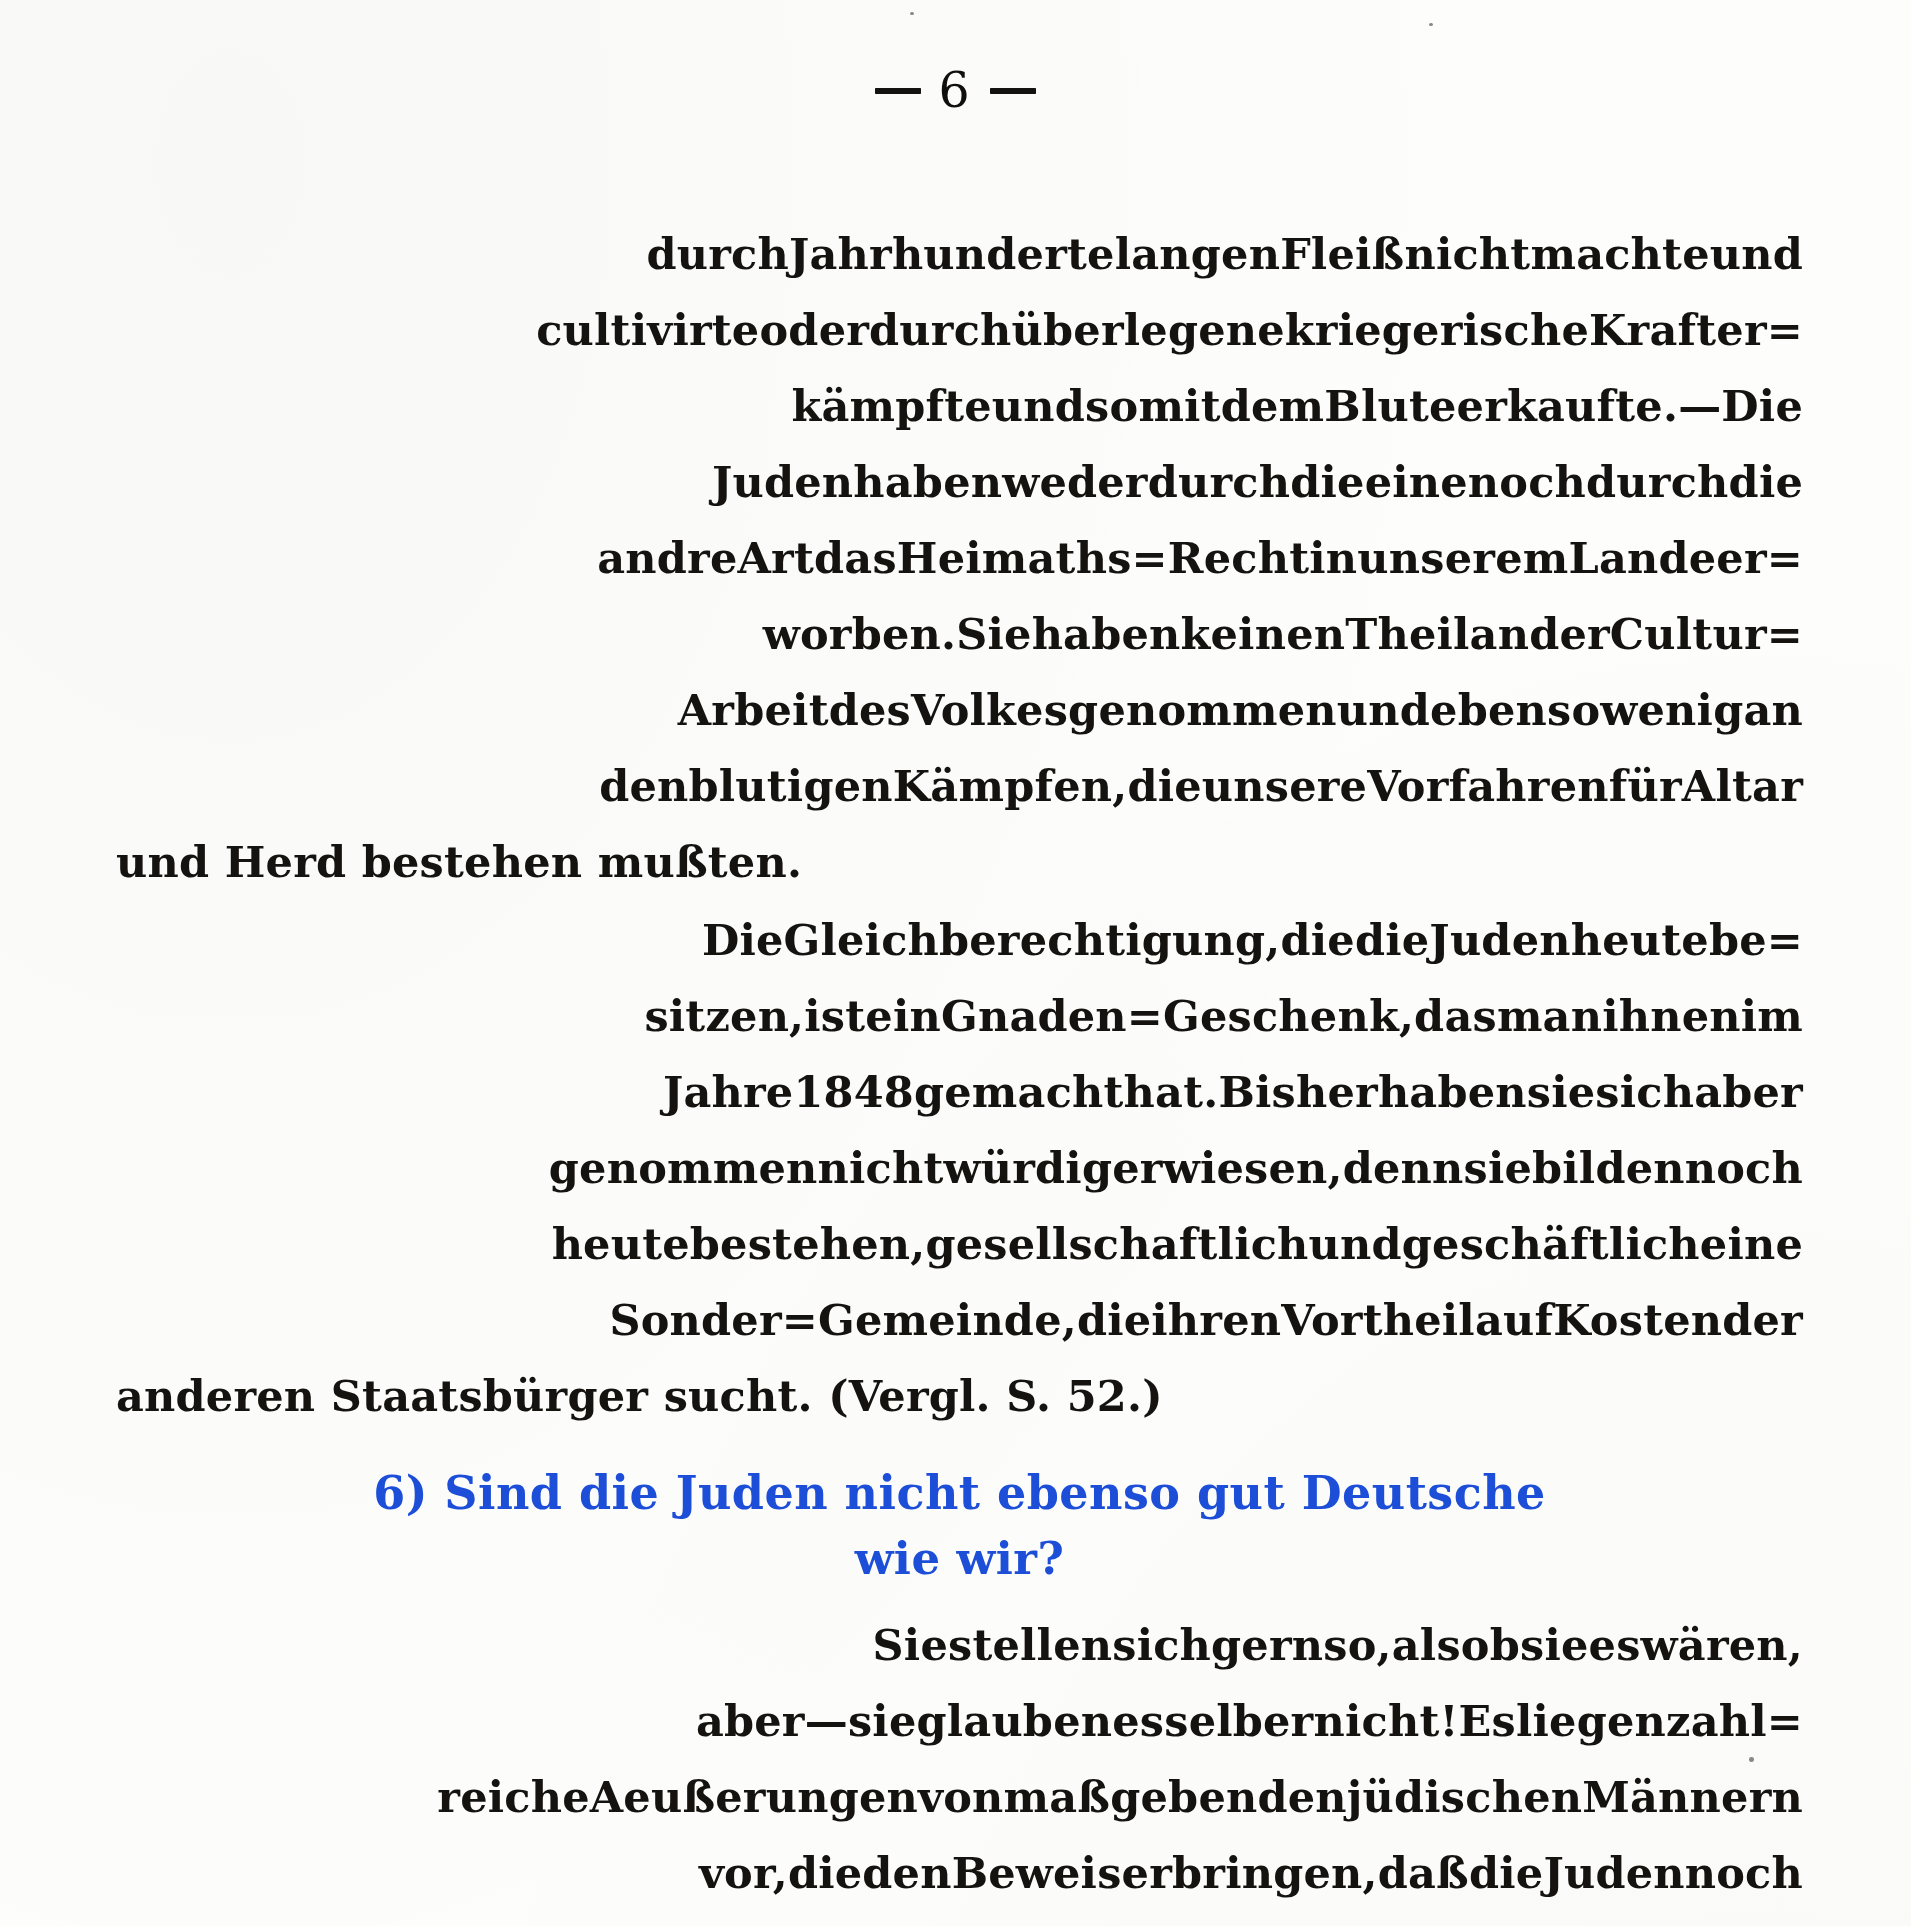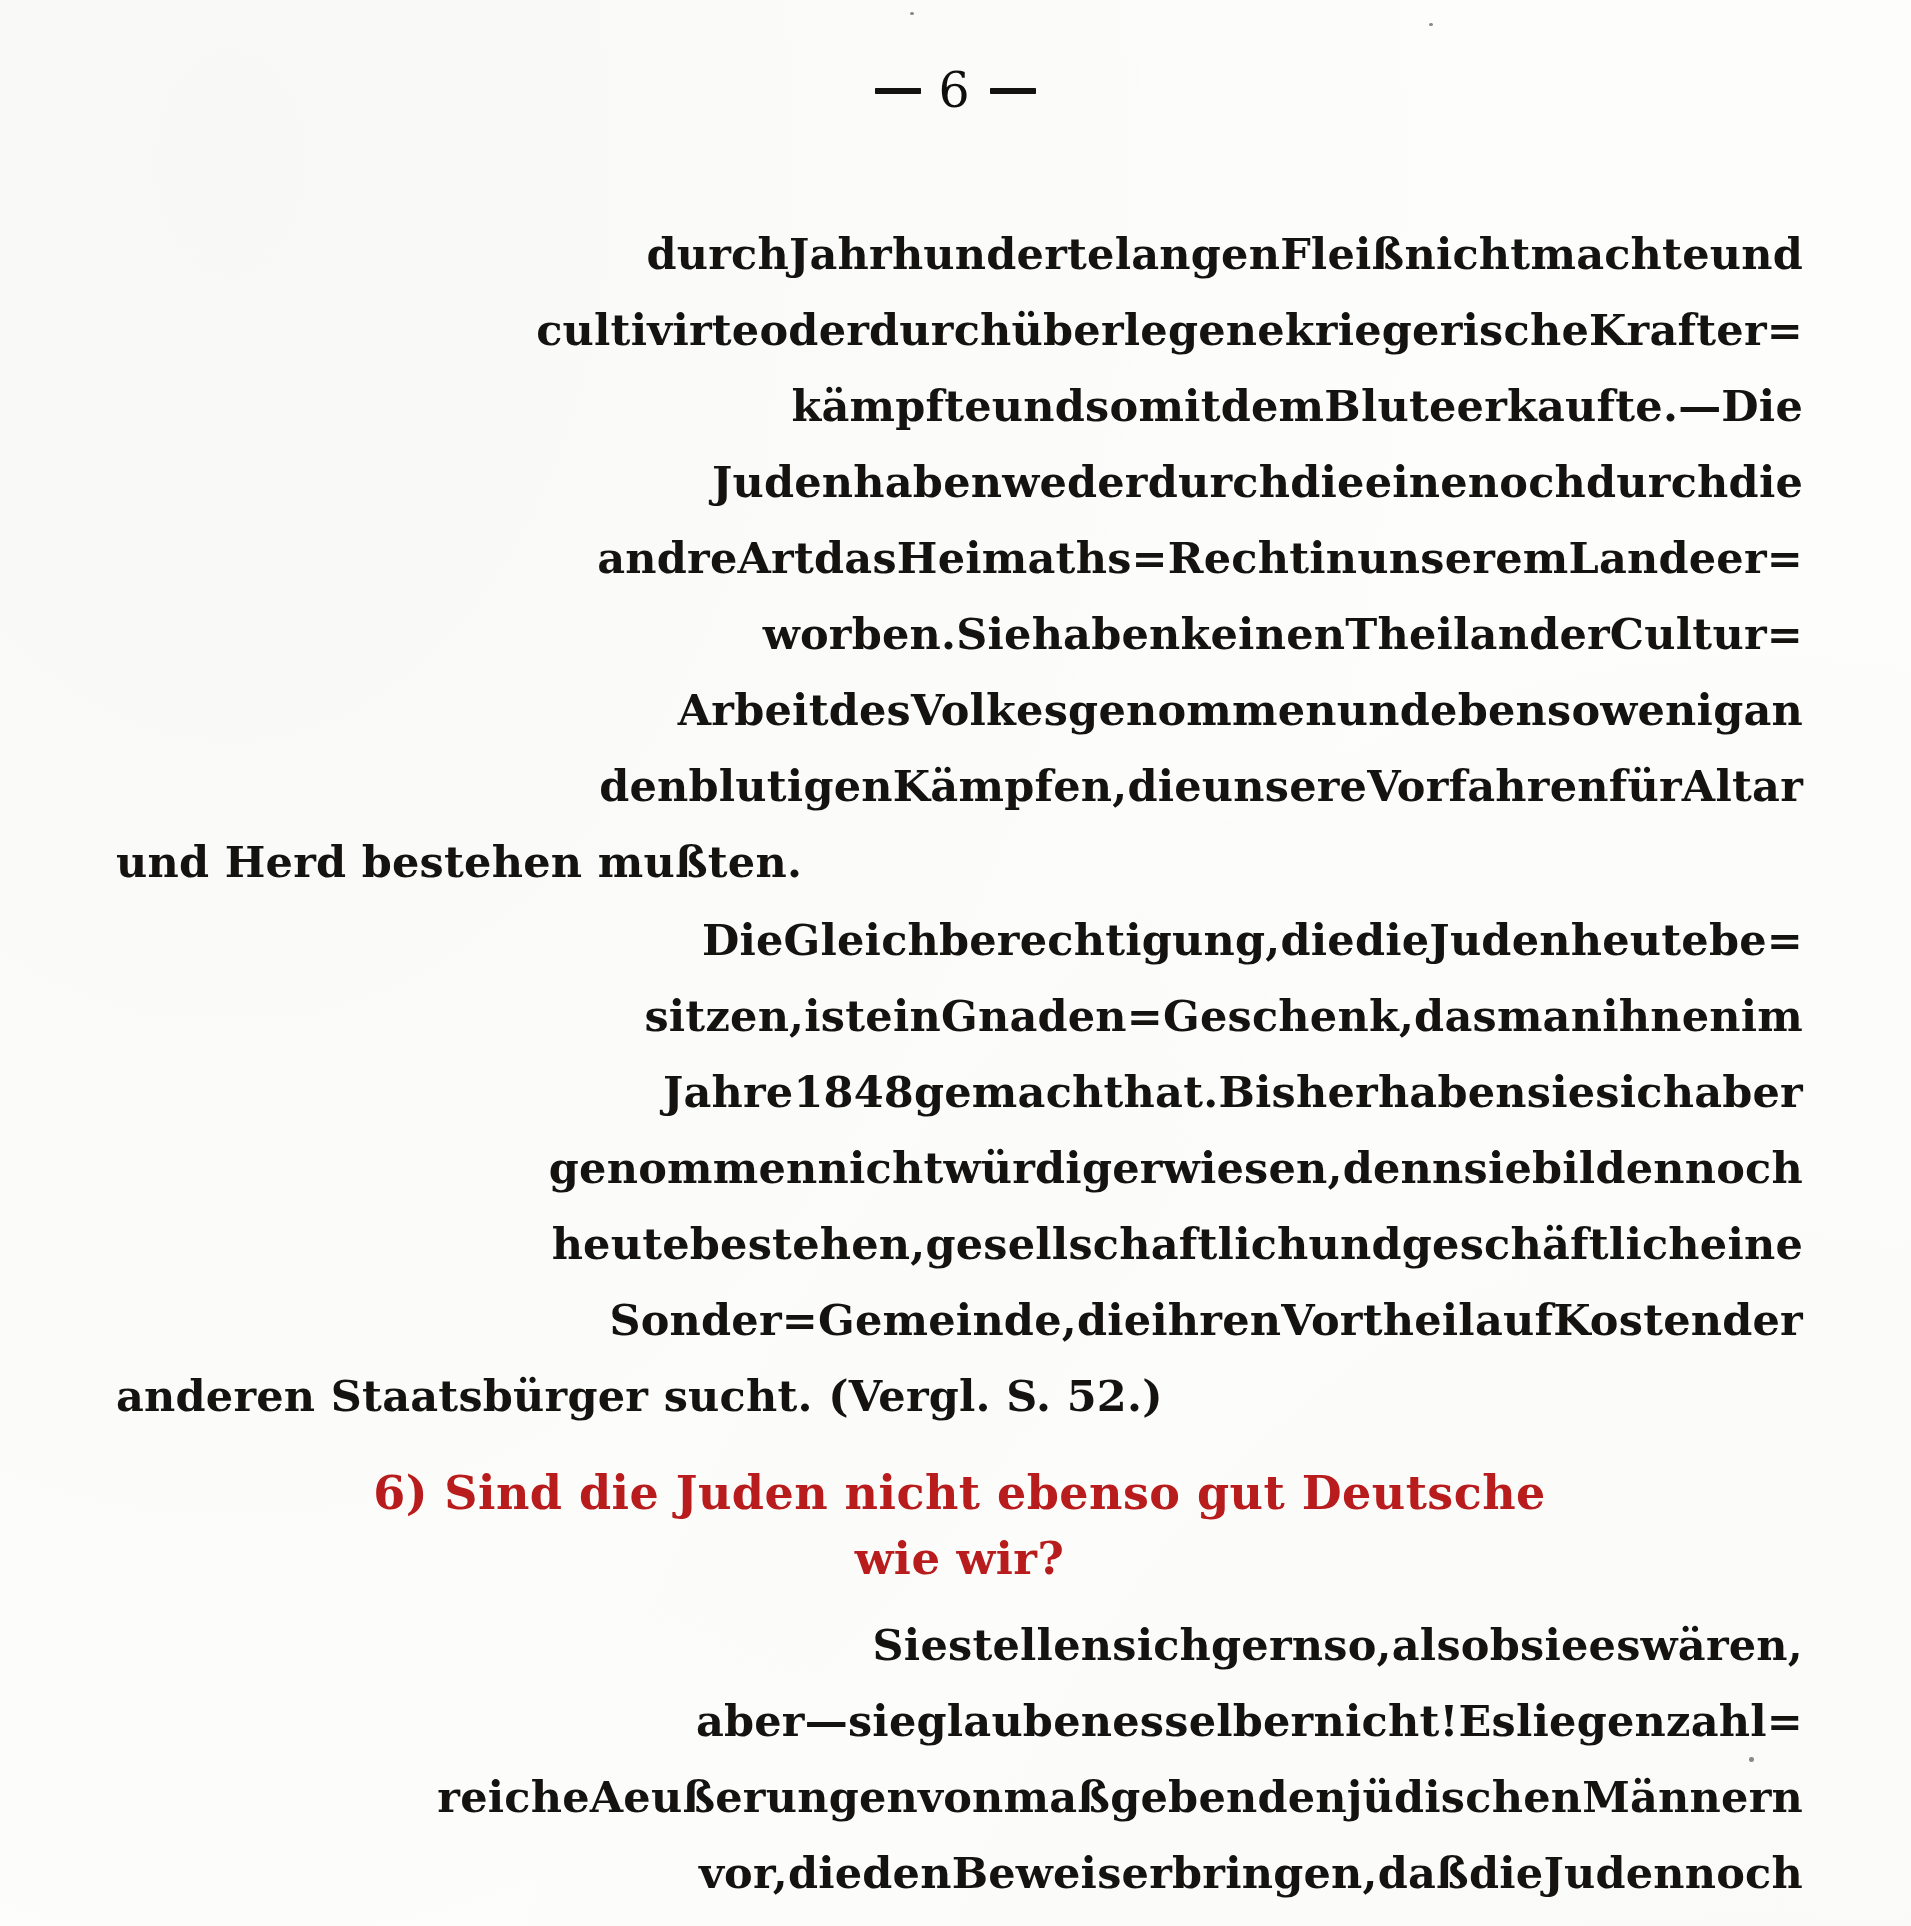--- a/index.html
+++ b/index.html
@@ -92,21 +92,21 @@
 
   
   .sperr { letter-spacing: 0.30em; }
 
   
   .heading {
     margin: 27px 0 15.4px 0;
     text-align: center;
     font-family: "DejaVu Serif", serif;
     font-weight: 900;
-    color: #b91c1c;
+    color: #1d4ed8;
     font-size: 46px;
     line-height: 65px;
     letter-spacing: 0.01em;
   }
   .heading .hl { display: block; white-space: pre; }
   .heading .hl2 { font-size: 45px; }
 
   
   .speck {
     position: absolute;

